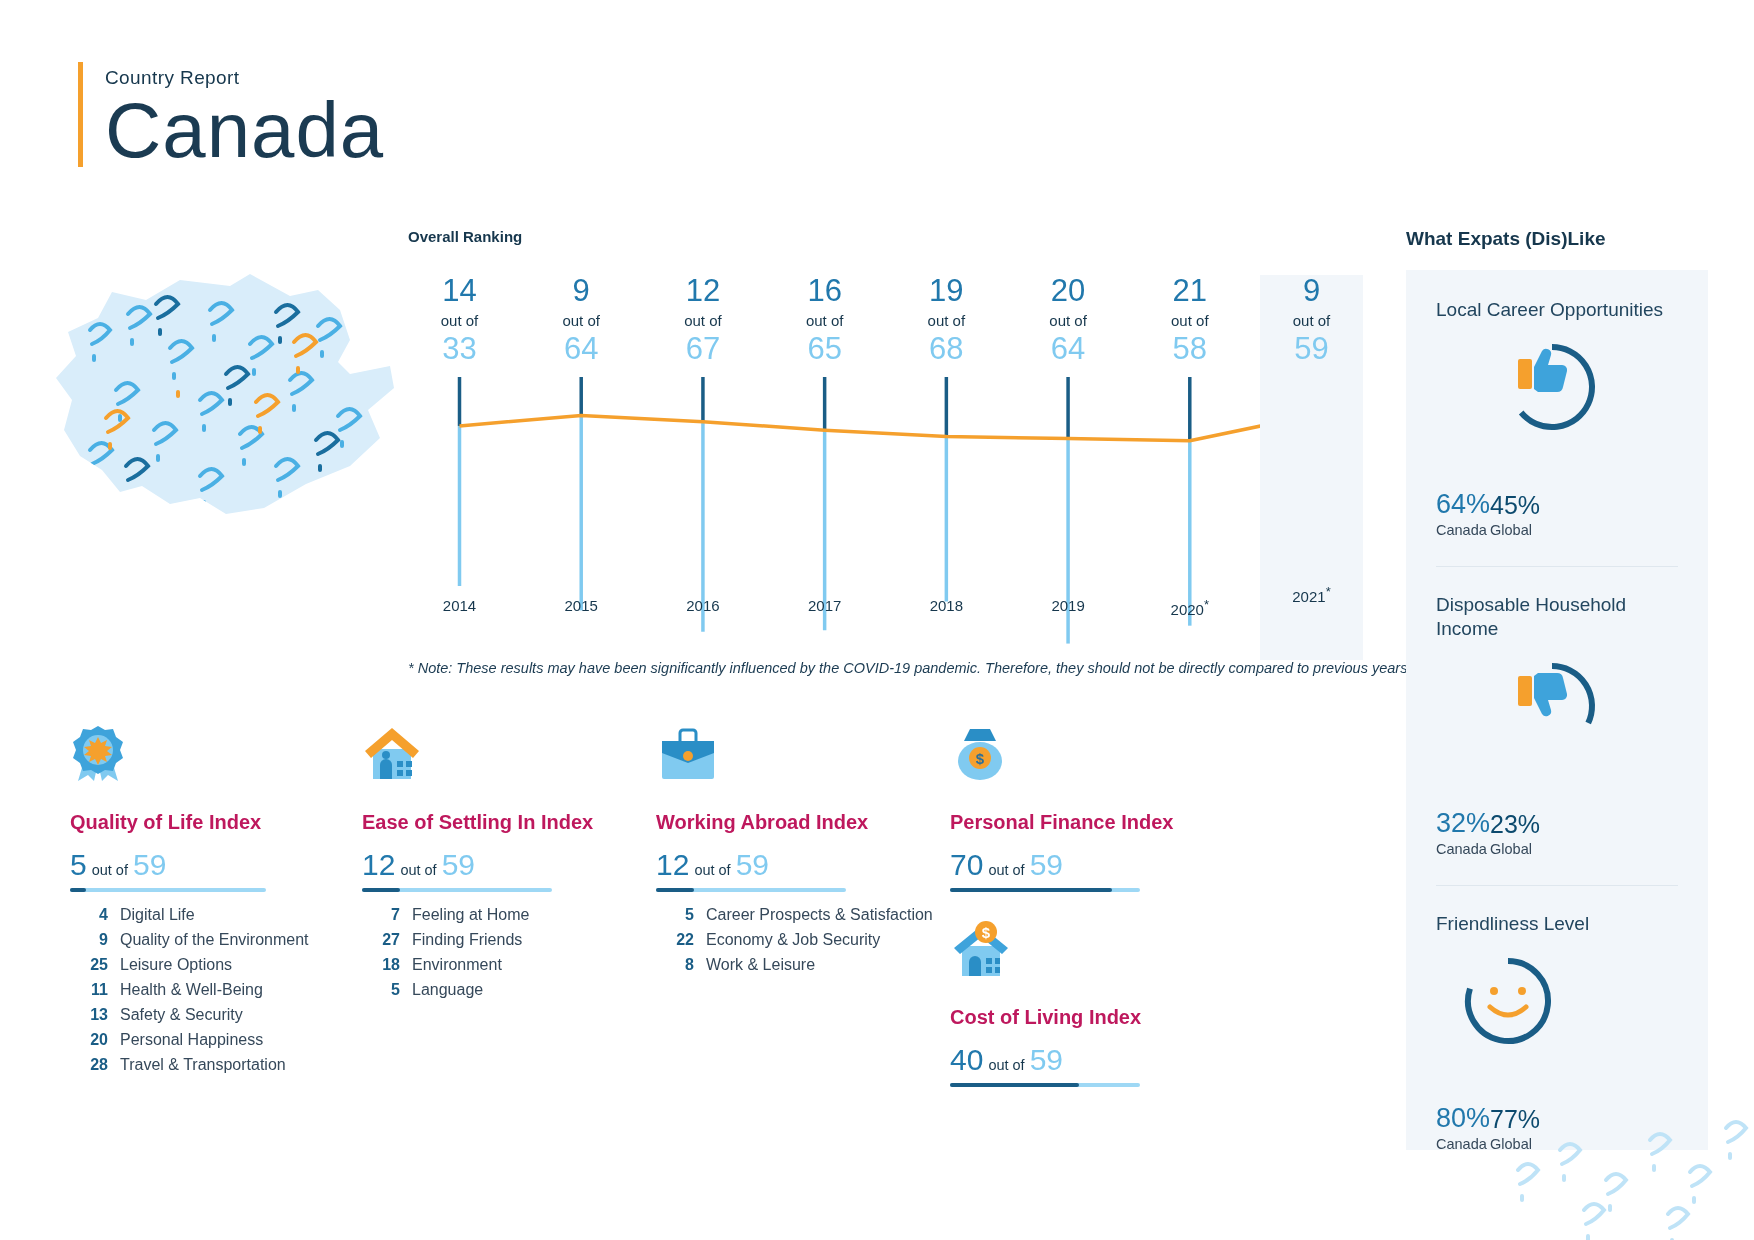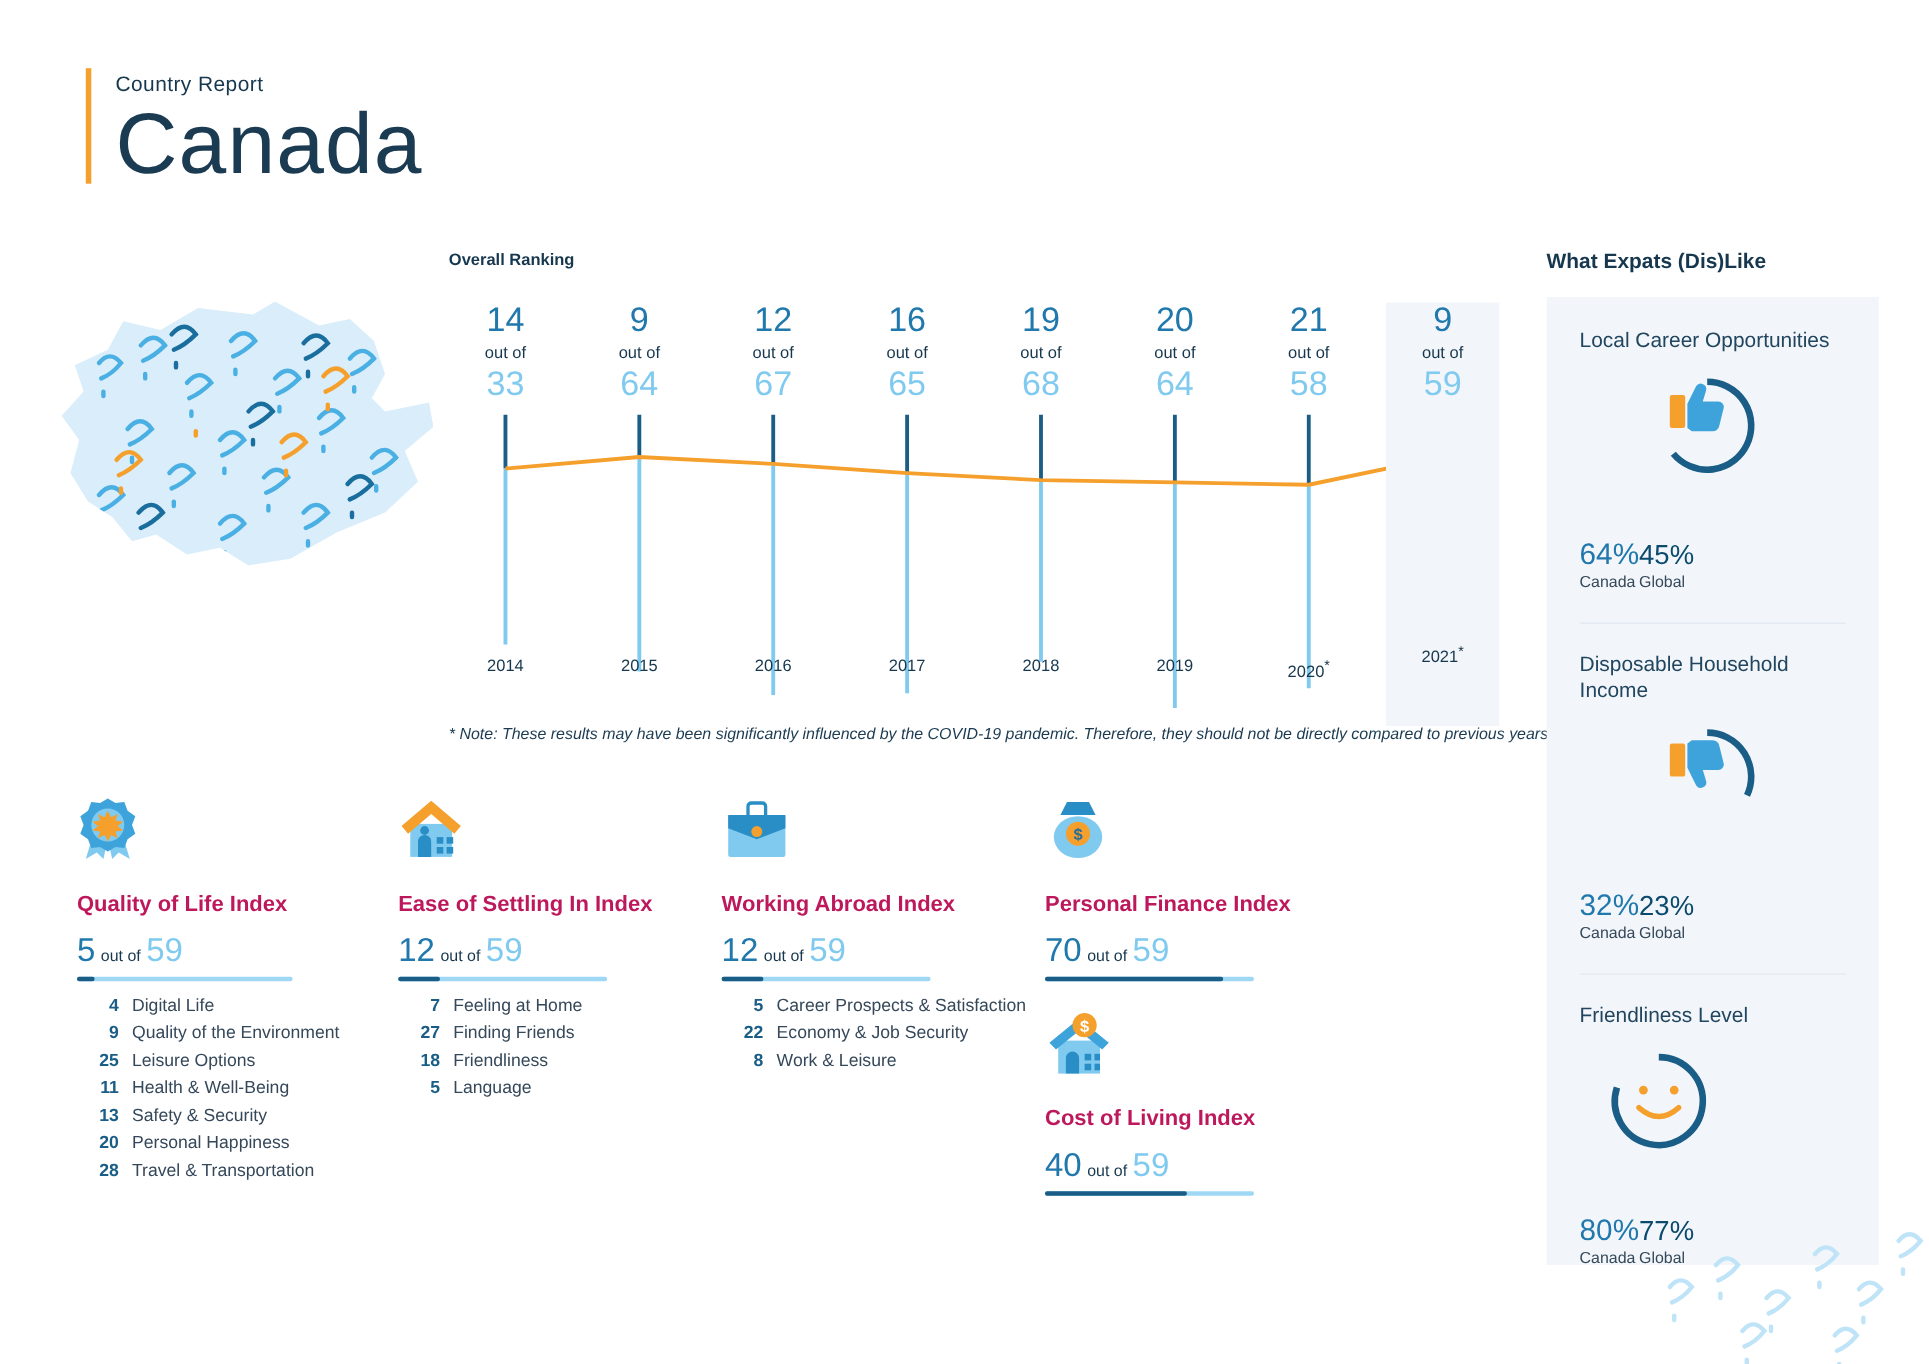--- a/index.html
+++ b/index.html
@@ -309,21 +309,21 @@
           <div class="sub-row">
             <span class="sub-rank">7</span>
             <span class="sub-label">Feeling at Home</span>
           </div>
           <div class="sub-row">
             <span class="sub-rank">27</span>
             <span class="sub-label">Finding Friends</span>
           </div>
           <div class="sub-row">
             <span class="sub-rank">18</span>
-            <span class="sub-label">Friendliness</span>
+            <span class="sub-label">Environment</span>
           </div>
           <div class="sub-row">
             <span class="sub-rank">5</span>
             <span class="sub-label">Language</span>
           </div>
         </div>
       </div>
       <div class="idx" style="left: 586px; top: 0px; width: 290px;">
         <div class="idx-icon">
       <svg width="64" height="58" viewBox="0 0 64 58">

